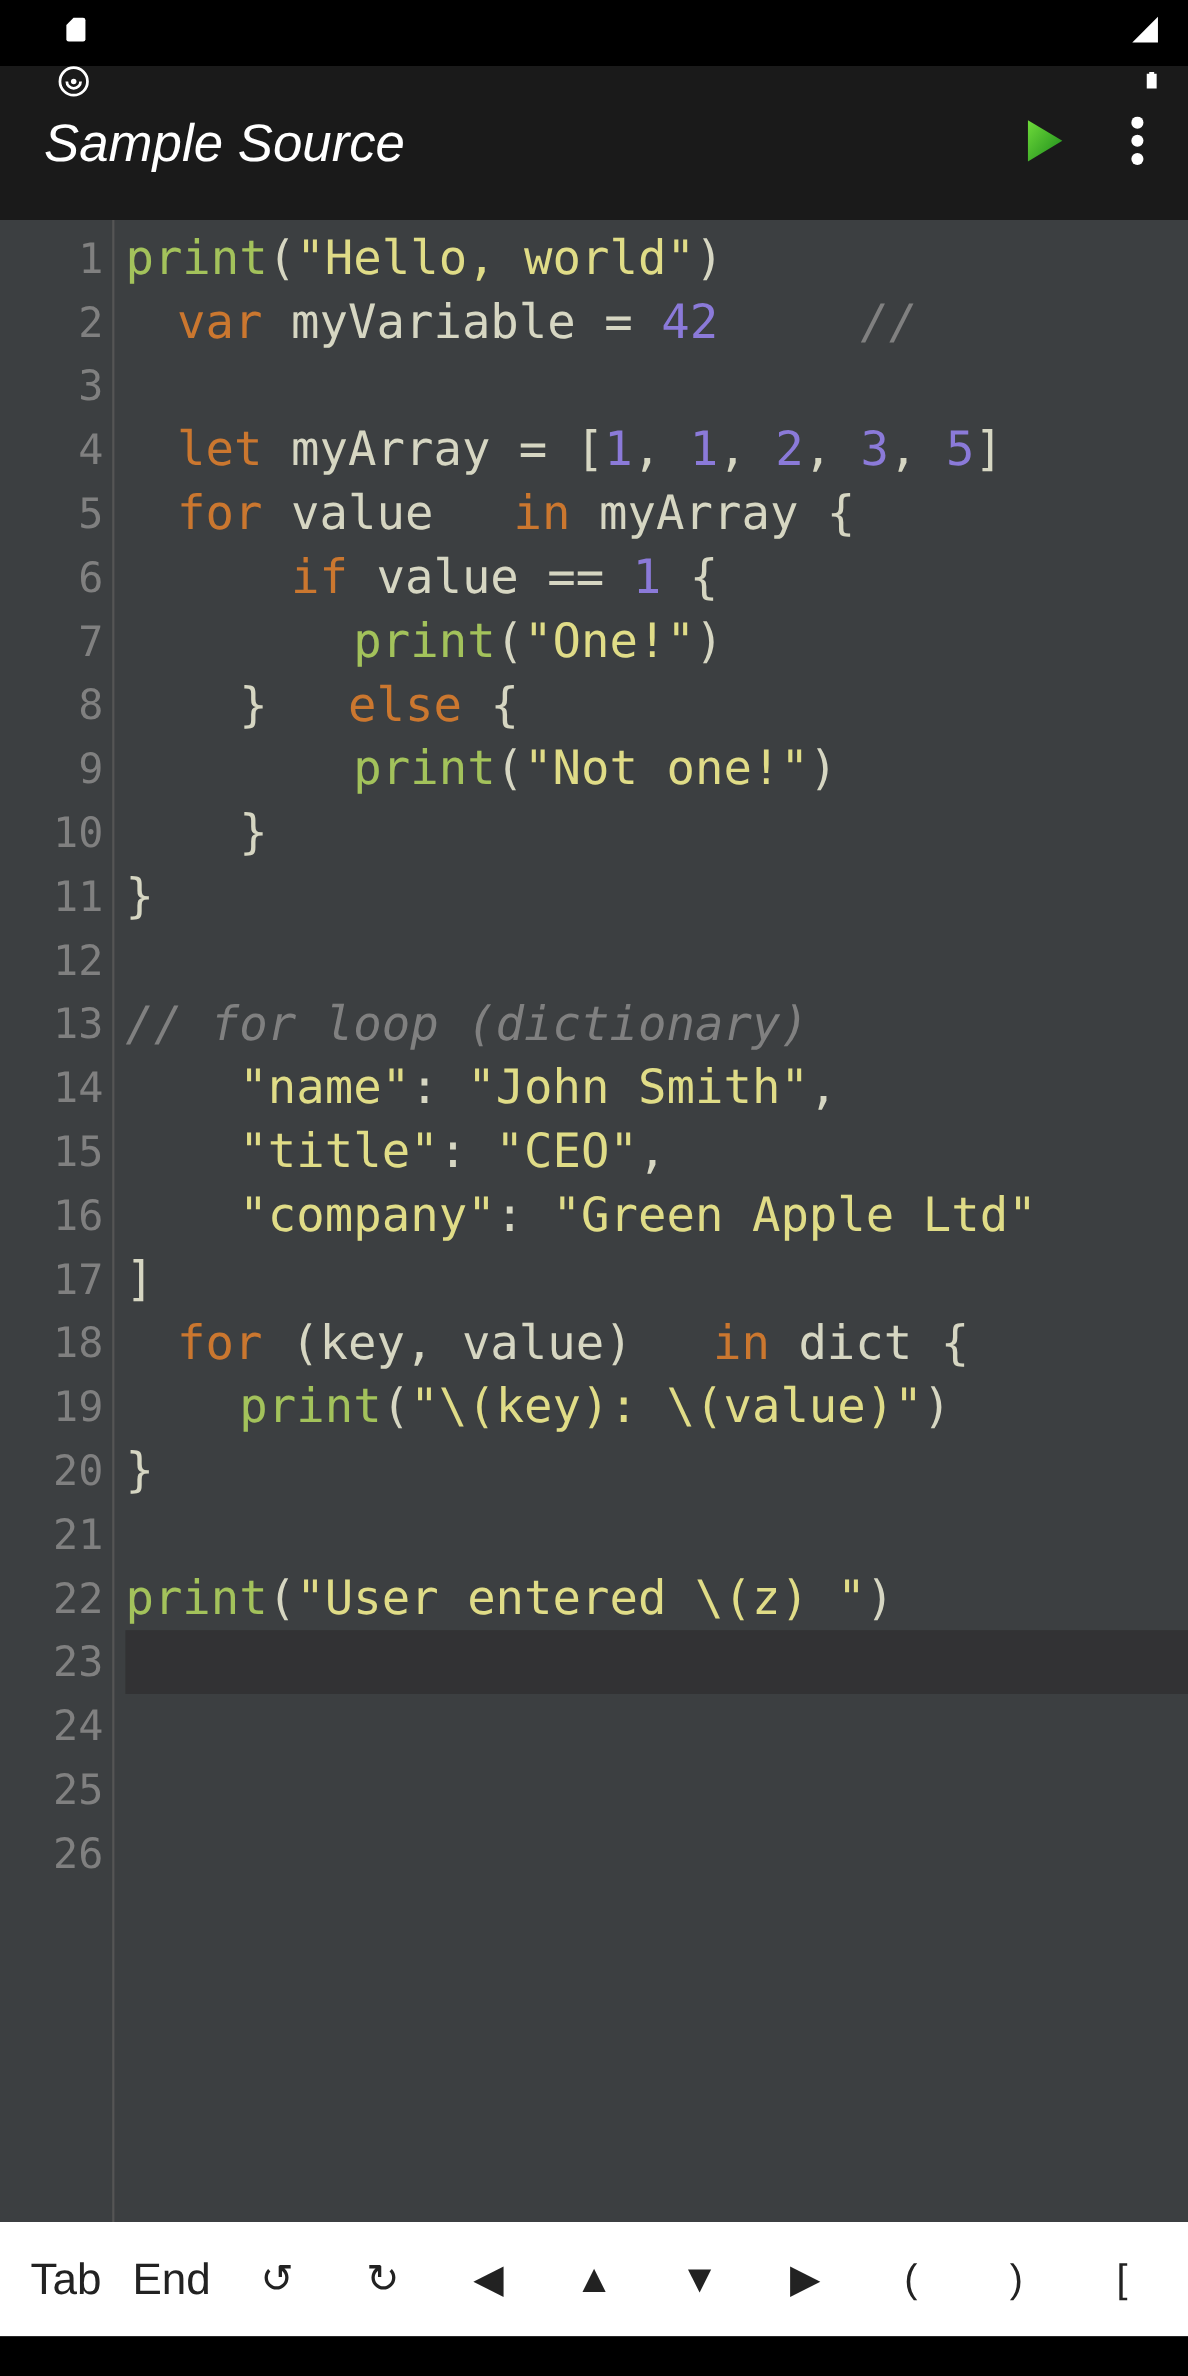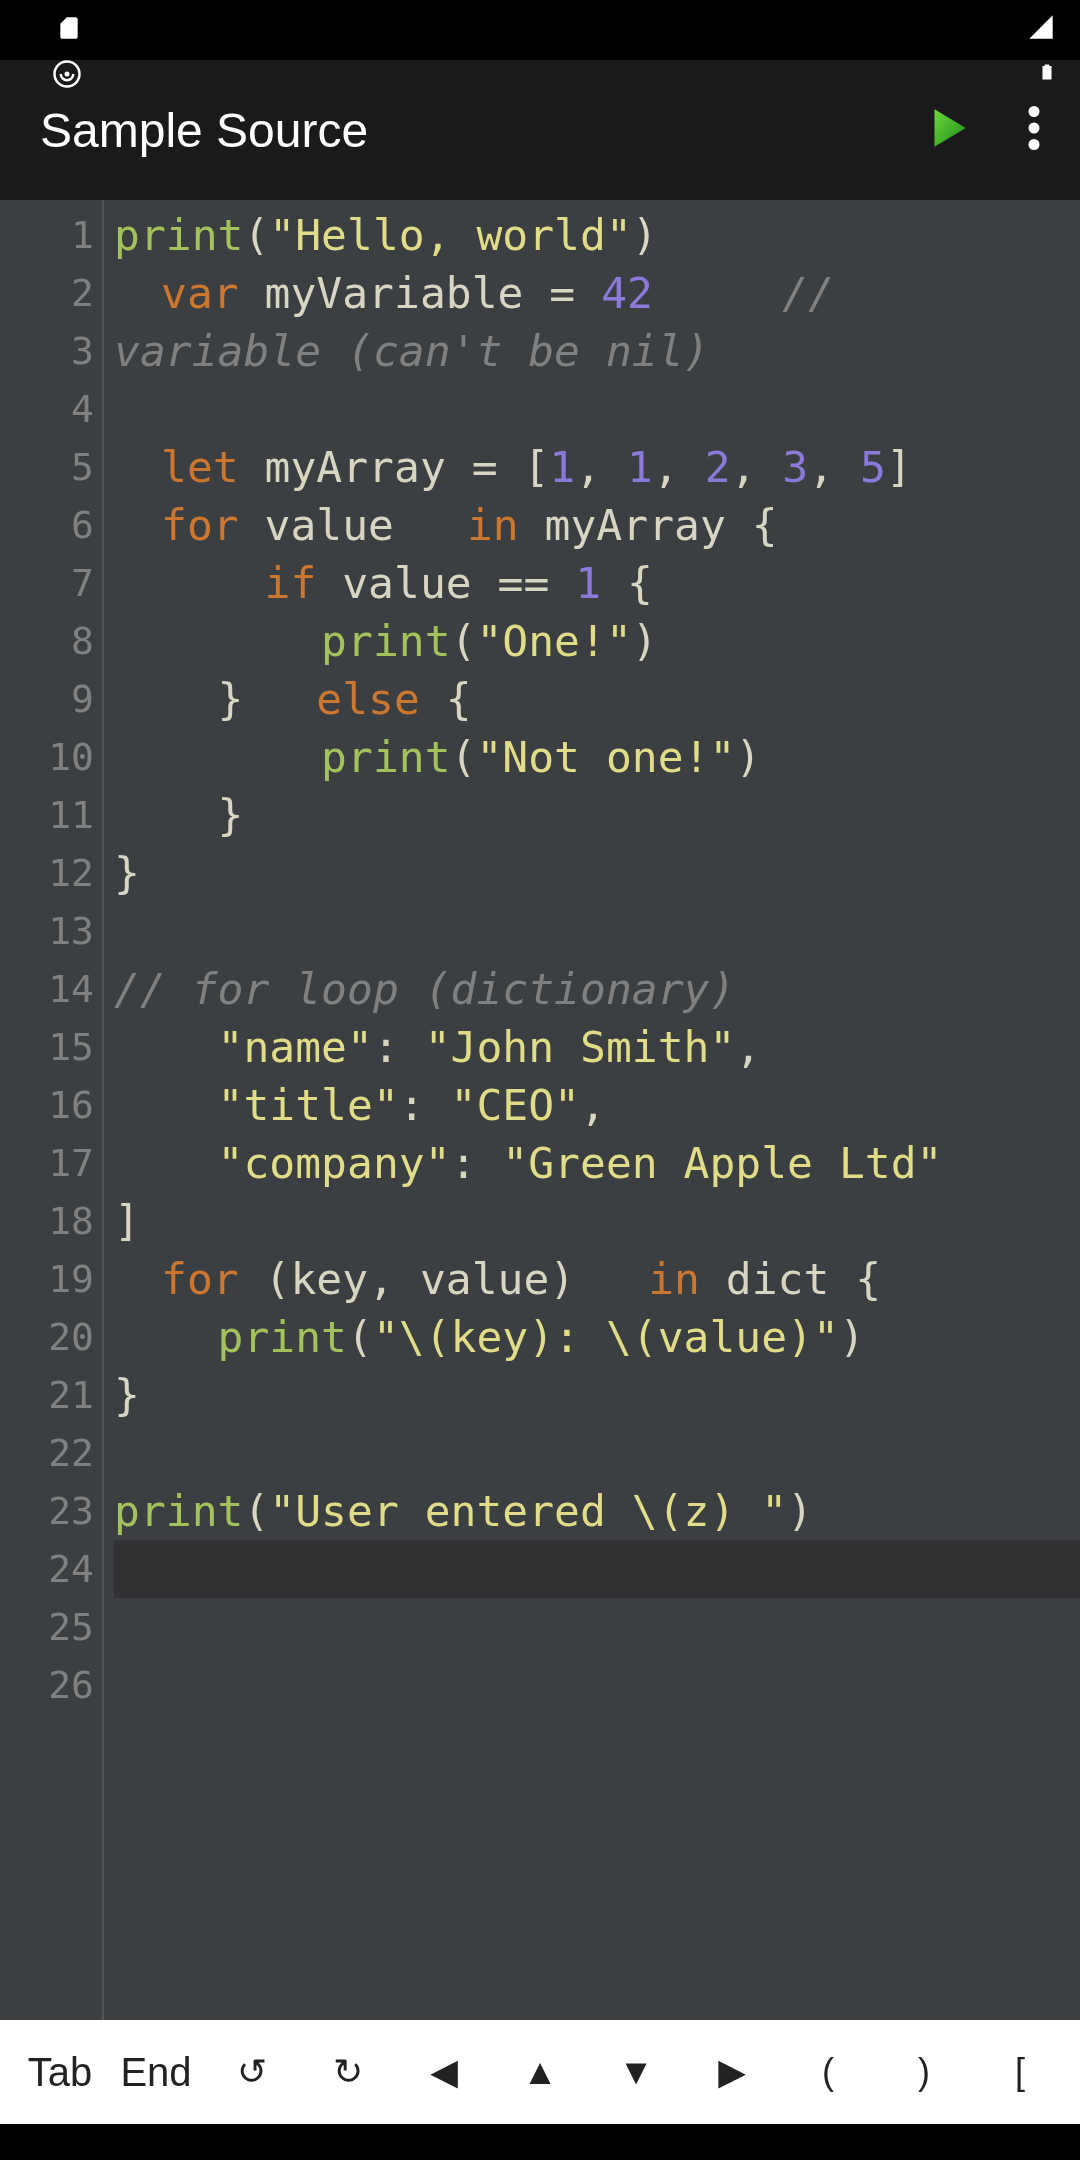--- a/index.html
+++ b/index.html
@@ -20,20 +20,21 @@
 }
 .status-left, .status-right { display: flex; align-items: flex-end; gap: 12px; flex-direction: column; }
 .status-time { color: #fff; font-size: 30px; font-weight: 400; }
 .status-icon { color: #fff; }
 .app-bar {
   height: 140px;
   background: #1a1a1a;
   display: flex;
   align-items: center;
   padding: 0 40px 0 40px;
+  font-style: italic;
 }
 .app-title { color: #fff; font-size: 48px; font-weight: 500; flex: 1; }
 .app-icons { display: flex; align-items: center; gap: 56px; }
 .editor {
   height: 1820px;
   background: #3c3f41;
   display: flex;
   font-family: "Menlo", "Consolas", monospace;
   font-size: 43px;
   line-height: 58px;
@@ -175,21 +176,20 @@
       <div class="ln">21</div>
       <div class="ln">22</div>
       <div class="ln">23</div>
       <div class="ln">24</div>
       <div class="ln">25</div>
       <div class="ln">26</div>
     </div>
   <div class="code" id="code">
       <div class="code-line"><span class="tk-fn">print</span><span class="tk-op">(</span><span class="tk-str">"Hello, world"</span><span class="tk-op">)</span></div>
       <div class="code-line"><span class="tk-kw">var</span><span class="tk-plain"> </span><span class="tk-id">myVariable</span><span class="tk-plain"> </span><span class="tk-op">=</span><span class="tk-plain"> </span><span class="tk-num">42</span><span class="tk-plain">     </span><span class="tk-cmt">// </span></div>
-      <div class="code-line"><span class="tk-cmt">variable (can't be nil)</span></div>
       <div class="code-line"><span class="tk-plain"></span></div>
       <div class="code-line"><span class="tk-kw">let</span><span class="tk-plain"> </span><span class="tk-id">myArray</span><span class="tk-plain"> </span><span class="tk-op">=</span><span class="tk-plain"> </span><span class="tk-op">[</span><span class="tk-num">1</span><span class="tk-op">,</span><span class="tk-plain"> </span><span class="tk-num">1</span><span class="tk-op">,</span><span class="tk-plain"> </span><span class="tk-num">2</span><span class="tk-op">,</span><span class="tk-plain"> </span><span class="tk-num">3</span><span class="tk-op">,</span><span class="tk-plain"> </span><span class="tk-num">5</span><span class="tk-op">]</span></div>
       <div class="code-line"><span class="tk-kw">for</span><span class="tk-plain"> </span><span class="tk-id">value</span><span class="tk-plain"> </span><span class="tk-kw">in</span><span class="tk-plain"> </span><span class="tk-id">myArray</span><span class="tk-plain"> </span><span class="tk-op">{</span></div>
       <div class="code-line"><span class="tk-plain">    </span><span class="tk-kw">if</span><span class="tk-plain"> </span><span class="tk-id">value</span><span class="tk-plain"> </span><span class="tk-op">==</span><span class="tk-plain"> </span><span class="tk-num">1</span><span class="tk-plain"> </span><span class="tk-op">{</span></div>
       <div class="code-line"><span class="tk-plain">        </span><span class="tk-fn">print</span><span class="tk-op">(</span><span class="tk-str">"One!"</span><span class="tk-op">)</span></div>
       <div class="code-line"><span class="tk-plain">    </span><span class="tk-op">}</span><span class="tk-plain"> </span><span class="tk-kw">else</span><span class="tk-plain"> </span><span class="tk-op">{</span></div>
       <div class="code-line"><span class="tk-plain">        </span><span class="tk-fn">print</span><span class="tk-op">(</span><span class="tk-str">"Not one!"</span><span class="tk-op">)</span></div>
       <div class="code-line"><span class="tk-plain">    </span><span class="tk-op">}</span></div>
       <div class="code-line"><span class="tk-op">}</span></div>
       <div class="code-line"><span class="tk-plain"></span></div>

